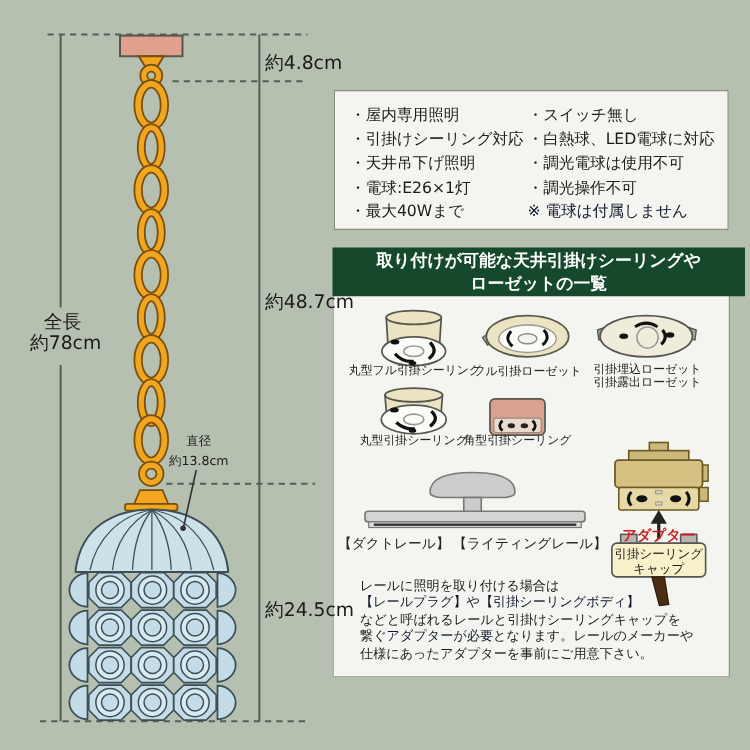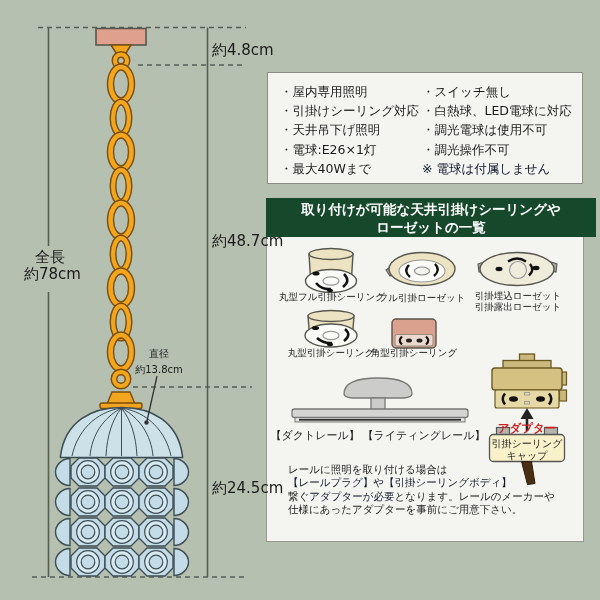--- a/index.html
+++ b/index.html
@@ -251,15 +251,16 @@
 <div class="abs socklbl" style="left:270px;top:430px;width:216px;font-size:11px;font-family:Liberation Serif, serif;">【ダクトレール】 【ライティングレール】</div>
 <div class="abs" style="left:492px;top:372.5px;width:70px;text-align:center;font-size:11.5px;font-weight:bold;color:#cc2020;margin-top:48px;">アダプター</div>
 <div class="abs socklbl" style="left:489px;top:438px;width:76px;font-size:10px;line-height:11.5px;">
   <div>引掛シーリング</div>
   <div>キャップ</div>
 </div>
 
 <div class="abs note" style="left:274px;top:463px;width:302px;margin-left:14px;">
   <div>レールに照明を取り付ける場合は</div>
   <div class="red">【レールプラグ】や【引掛シーリングボディ】</div>
+  <div>などと呼ばれるレールと引掛けシーリングキャップを</div>
   <div><span>繋ぐ</span><span class="red">アダプターが必要</span><span>となります。レールのメーカーや</span></div>
   <div>仕様にあったアダプターを事前にご用意下さい。</div>
 </div>
 
 </body></html>

